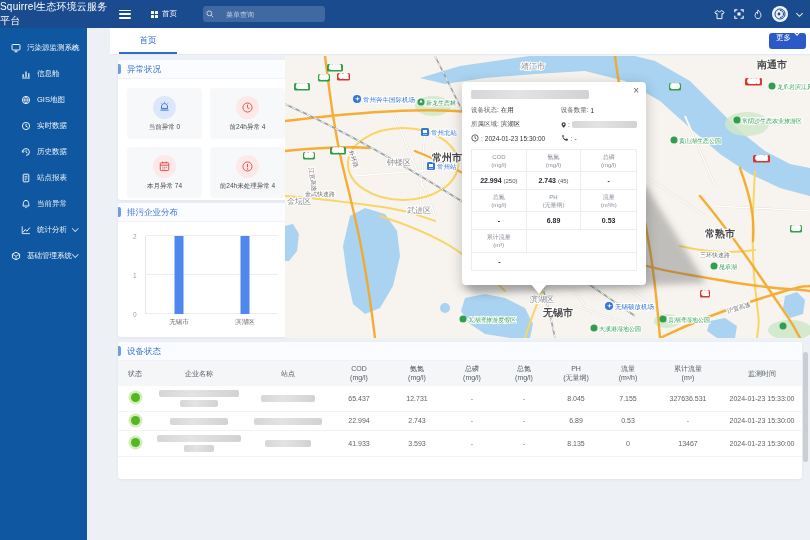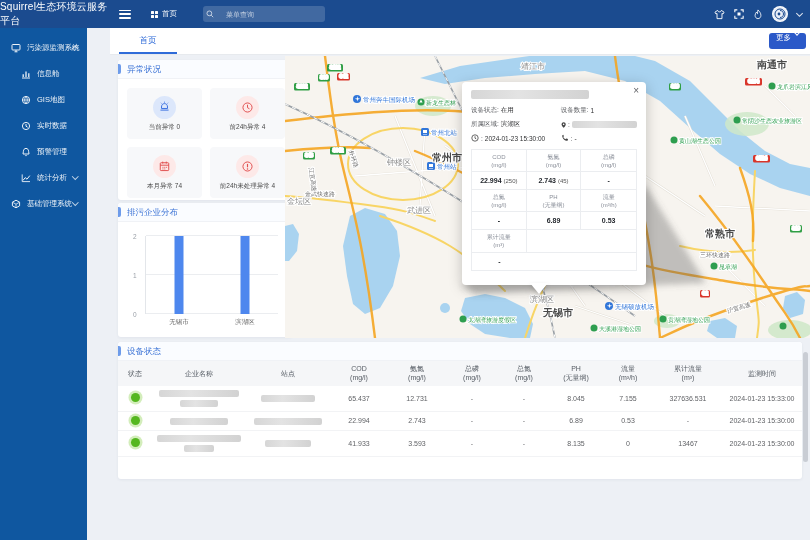--- a/index.html
+++ b/index.html
@@ -177,24 +177,39 @@
   </div>
   <div class="side-item child">
     <svg width="10" height="10" viewBox="0 0 10 10">
         <circle cx="5" cy="5" r="3.6" fill="none" stroke="#fff" stroke-width="1"></circle>
         <path d="M5,3 V5.2 L6.6,6.2" fill="none" stroke="#fff" stroke-width="1"></path>
       </svg>
     <span>实时数据</span>
   </div>
   <div class="side-item child">
     <svg width="10" height="10" viewBox="0 0 10 10">
+        <path d="M1.6,5 A3.4,3.4 0 1 1 5,8.4" fill="none" stroke="#fff" stroke-width="1"></path>
+        <path d="M1.2,3.4 L1.6,5.4 L3.4,4.6" fill="none" stroke="#fff" stroke-width=".9"></path>
+        <path d="M5,3.2 V5.2 L6.4,6" fill="none" stroke="#fff" stroke-width=".9"></path>
+      </svg>
+    <span>历史数据</span>
+  </div>
+  <div class="side-item child">
+    <svg width="10" height="10" viewBox="0 0 10 10">
+        <rect x="2.2" y="1.2" width="5.6" height="7.6" rx=".6" fill="none" stroke="#fff" stroke-width="1"></rect>
+        <path d="M3.6,3.3 h2.8 M3.6,5 h2.8 M3.6,6.7 h1.8" stroke="#fff" stroke-width=".9"></path>
+      </svg>
+    <span>站点报表</span>
+  </div>
+  <div class="side-item child">
+    <svg width="10" height="10" viewBox="0 0 10 10">
         <path d="M5,1.4 C3.4,1.4 2.5,2.6 2.4,4.3 L2,7 H8 L7.6,4.3 C7.5,2.6 6.6,1.4 5,1.4 Z" fill="none" stroke="#fff" stroke-width="1"></path>
         <path d="M4.1,8.2 a1,1 0 0 0 1.8,0" fill="none" stroke="#fff" stroke-width=".9"></path>
       </svg>
-    <span>预警管理</span>
+    <span>当前异常</span>
   </div>
   <div class="side-item child">
     <svg width="10" height="10" viewBox="0 0 10 10">
         <path d="M1.2,1.4 V8.6 H9" fill="none" stroke="#fff" stroke-width=".9"></path>
         <path d="M2,7.4 L4.2,4.6 L6,6.2 L8.8,2.6" fill="none" stroke="#fff" stroke-width="1"></path>
       </svg>
     <span>统计分析</span>
     <span class="caret-dn"></span>
   </div>
   <div class="side-item">

